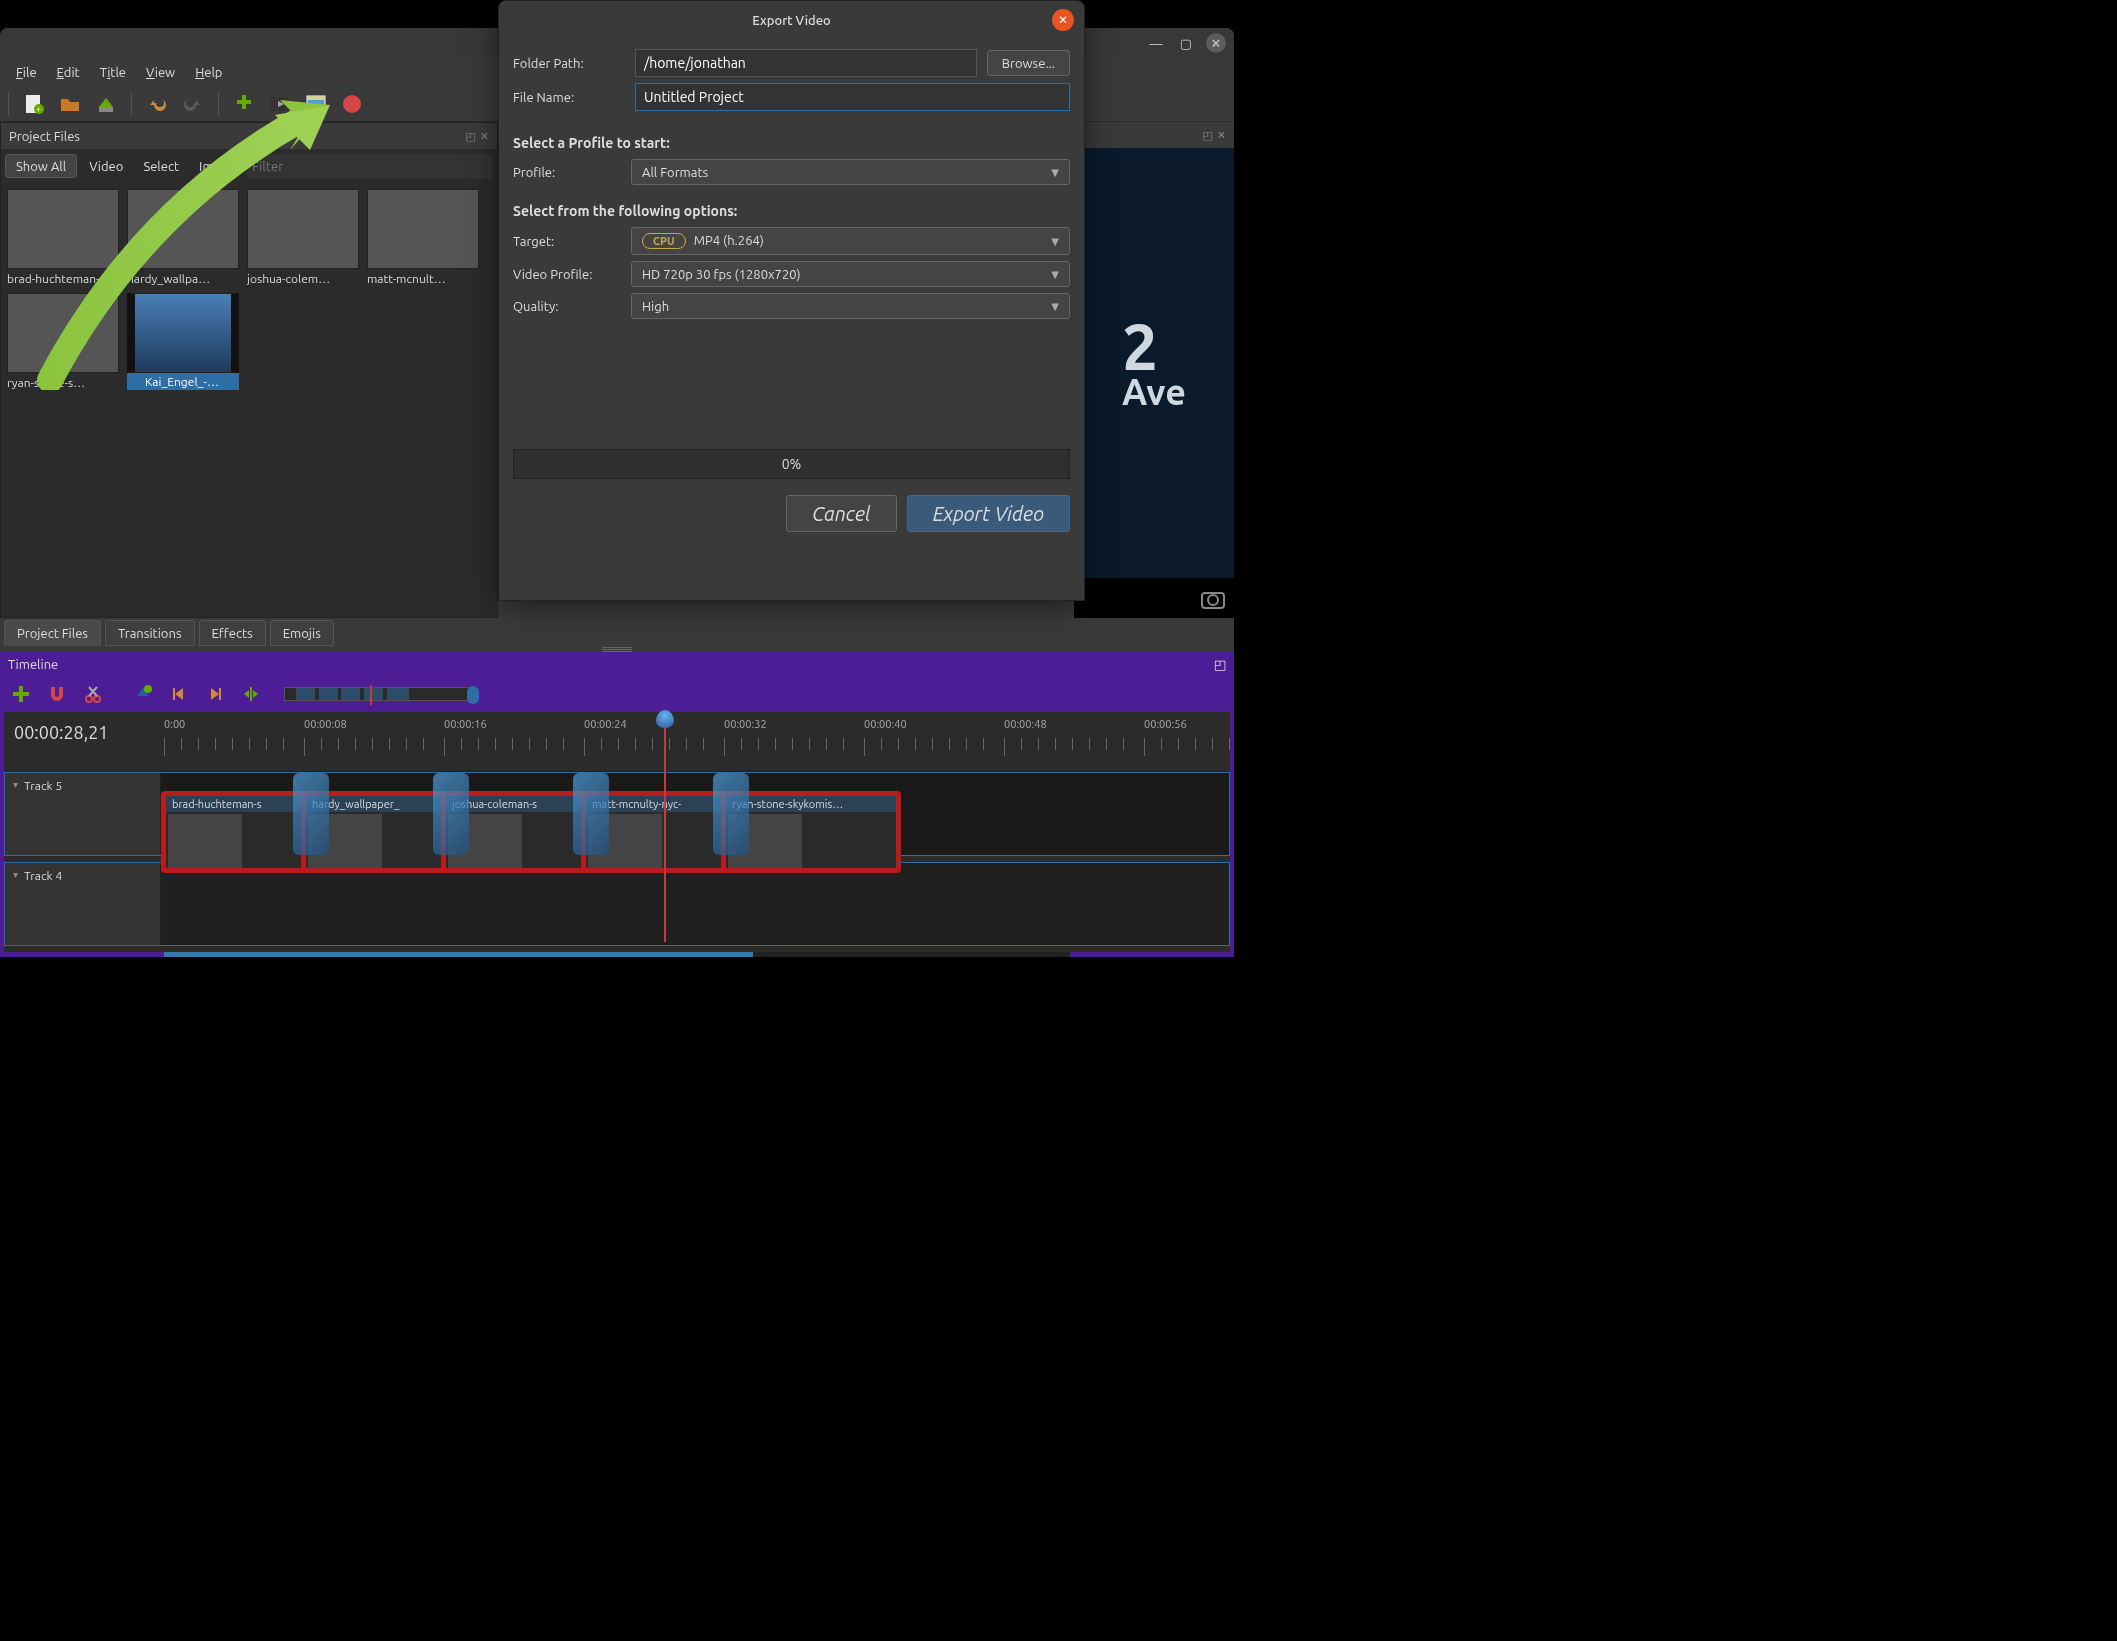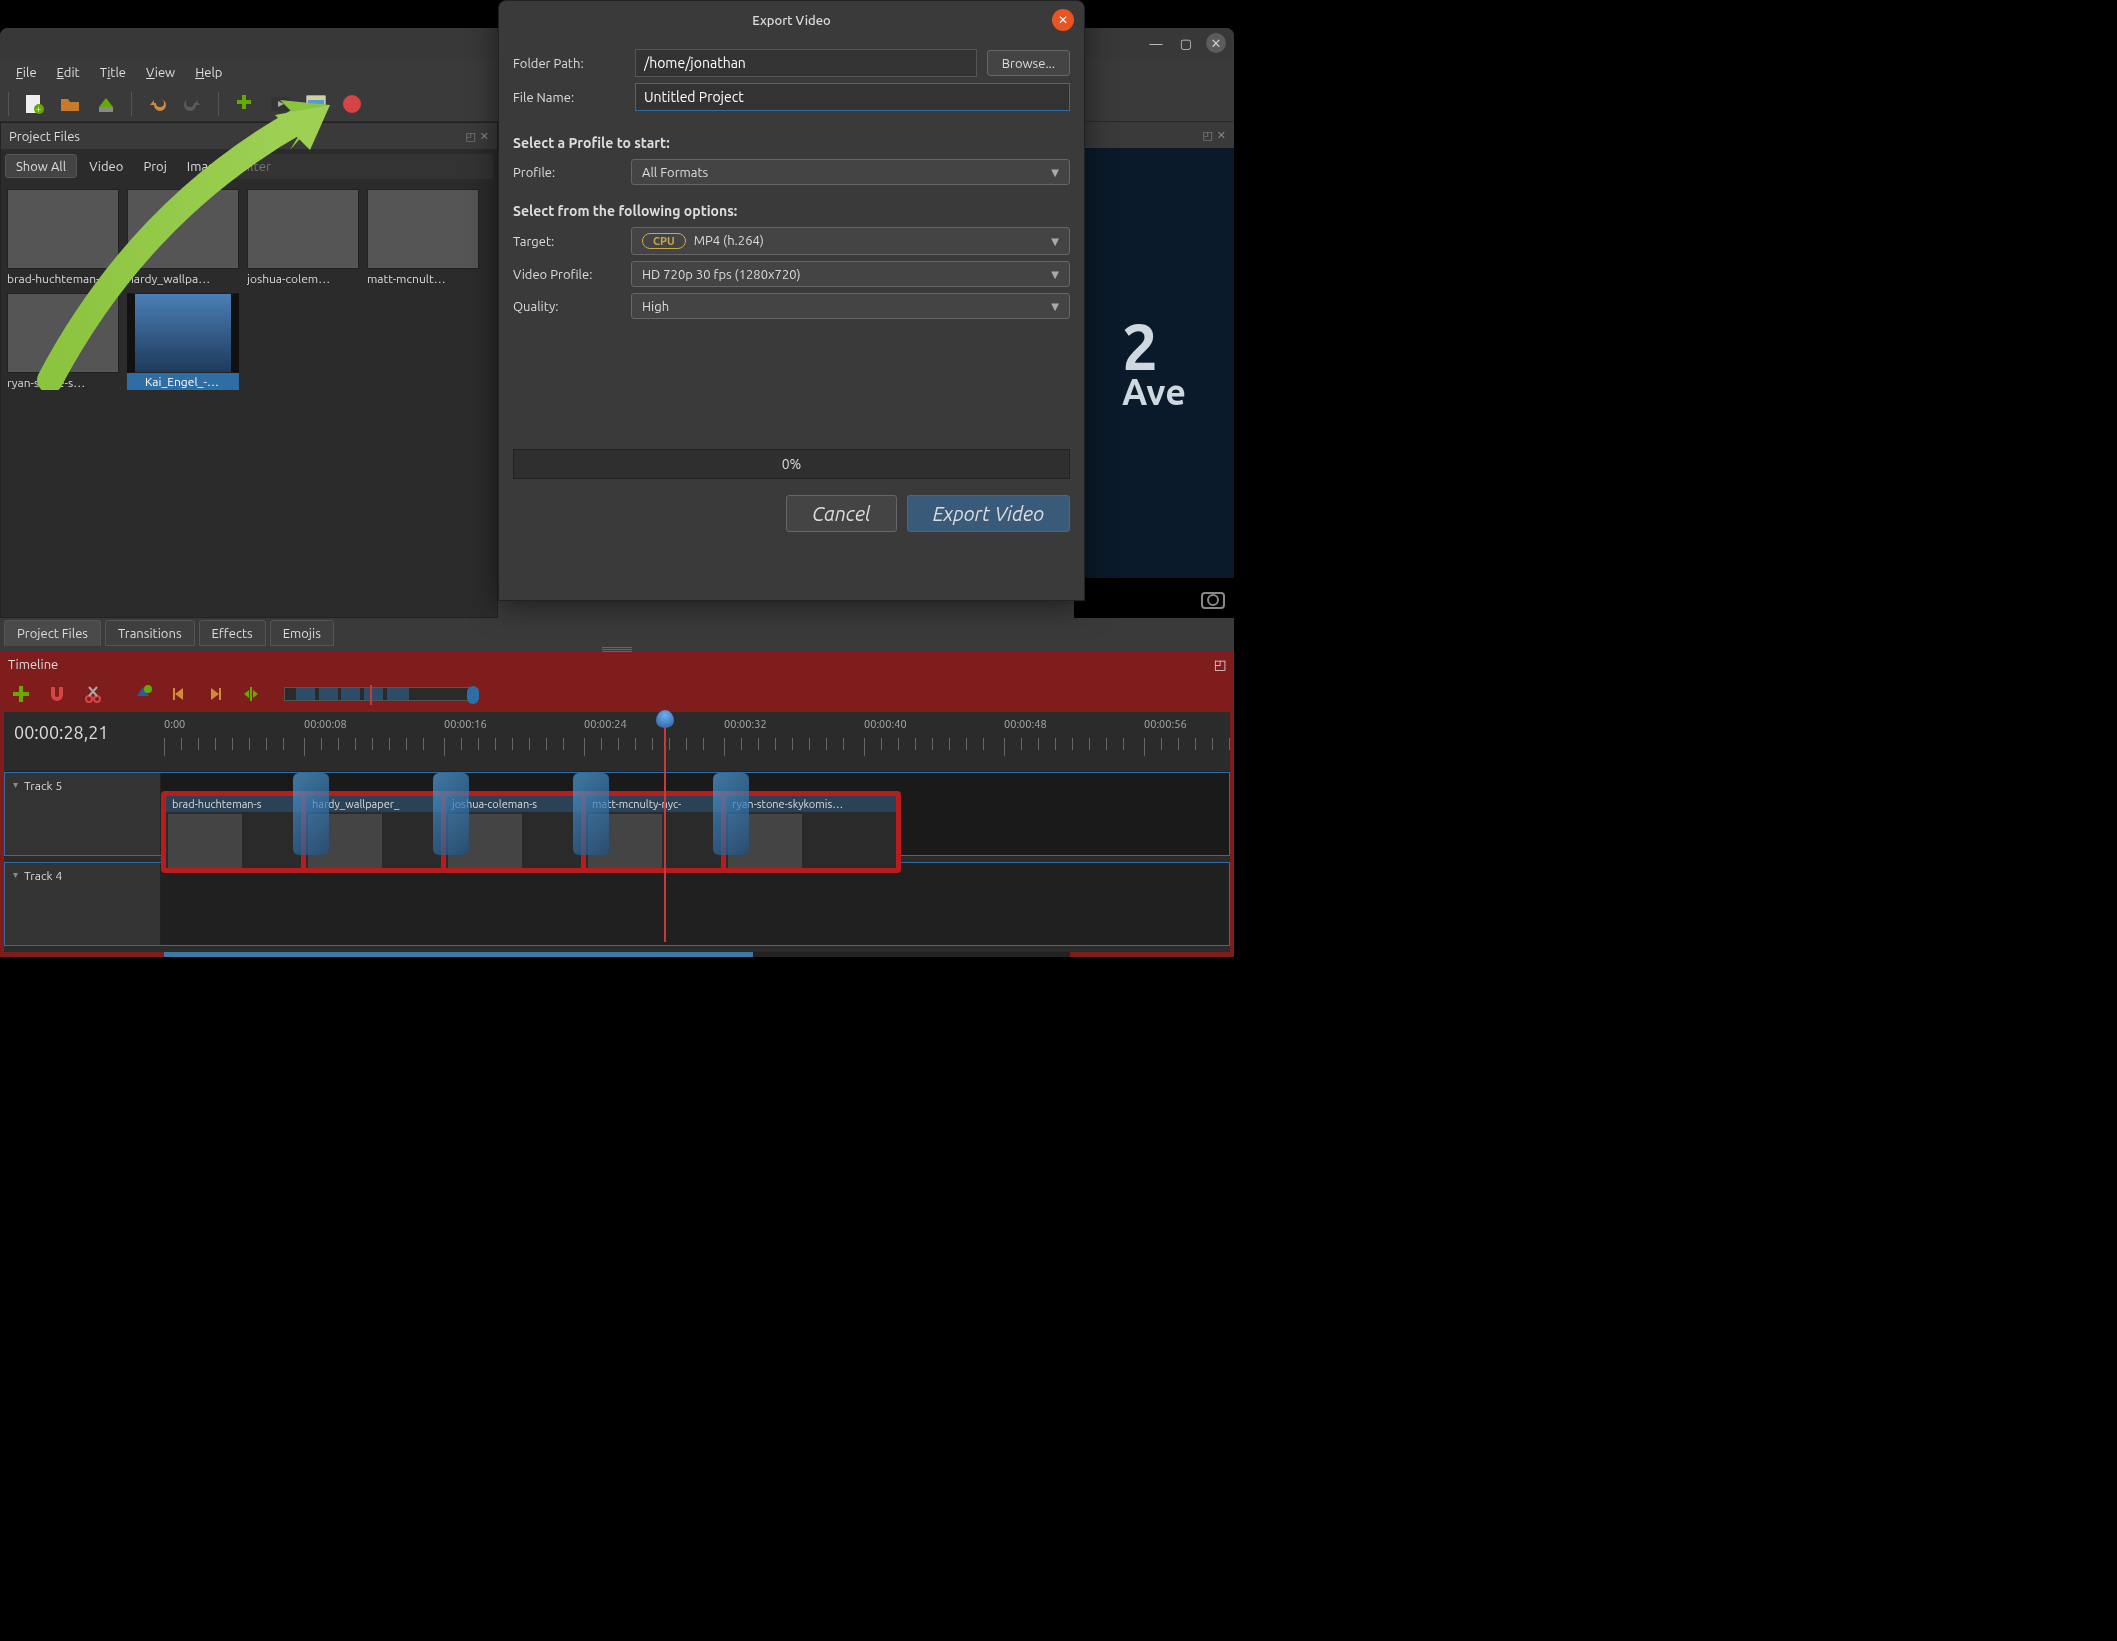--- a/index.html
+++ b/index.html
@@ -37,21 +37,21 @@
 
 .tabstrip { position:absolute; left:0; top:590px; width:498px; height:30px; background:#3a3a3a; display:flex; align-items:center; gap:4px; padding:0 4px;}
 .tabstrip .tab { padding:5px 12px; border:1px solid #555; background:#3f3f3f; border-radius:3px 3px 0 0; }
 .tabstrip .tab.active { background:#4a4a4a; border-bottom-color:#4a4a4a; }
 
 .preview-area { position:absolute; right:0; top:94px; width:160px; height:496px; background:#000; }
 .preview-img { width:100%; height:430px; background:#0a1a2a; display:flex; align-items:center; justify-content:center; }
 .preview-img .sign { color:#cfd8e0; font-size:64px; font-weight:bold; text-align:left; line-height:0.9;}
 .preview-ctrl { position:absolute; right:8px; bottom:6px; }
 
-.timeline-panel { position:absolute; left:0; top:624px; width:1234px; height:333px; background:#7f1d1d; }
+.timeline-panel { position:absolute; left:0; top:624px; width:1234px; height:333px; background:#4c1d95; }
 .tl-header { height:24px; padding:4px 8px; display:flex; justify-content:space-between; align-items:center;}
 .tl-toolbar { height:36px; display:flex; align-items:center; gap:14px; padding:0 10px;}
 .tl-zoom { width:190px; height:14px; background:#2a2a2a; border:1px solid #555; position:relative; margin-left:8px;}
 .tl-zoom .handle { position:absolute; right:-6px; top:-2px; width:12px; height:18px; background:#2f6ea5; border-radius:6px;}
 .tl-zoom .seg { position:absolute; top:0; height:100%; background:#2f6ea5; opacity:0.5;}
 
 .tl-body { position:relative; height:240px; background:#2b2b2b; margin:0 4px; }
 .tl-time-ruler { height:60px; position:relative; border-bottom:1px solid #222;}
 .tl-current { position:absolute; left:10px; top:10px; font-size:18px; color:#ddd;}
 .tl-tick { position:absolute; top:6px; font-size:11px; color:#aaa;}
@@ -196,21 +196,21 @@
     <div class="panel-header">
       <span>Project Files</span>
       <span class="ctrl">
           <span>◰</span>
           <span>✕</span>
         </span>
     </div>
     <div class="pf-filterbar">
       <span class="btn">Show All</span>
       <span class="lbl">Video</span>
-      <span class="lbl">Proj</span>
+      <span class="lbl">Select</span>
       <span class="lbl">Image</span>
       <input type="text" placeholder="Filter" style="">
     </div>
     <div class="thumb-grid" id="thumb-grid">
         <div class="thumb">
           <div class="img t-forest"></div>
           <div class="cap">brad-huchteman-s...</div>
         </div>
         <div class="thumb">
           <div class="img t-orange"></div>

